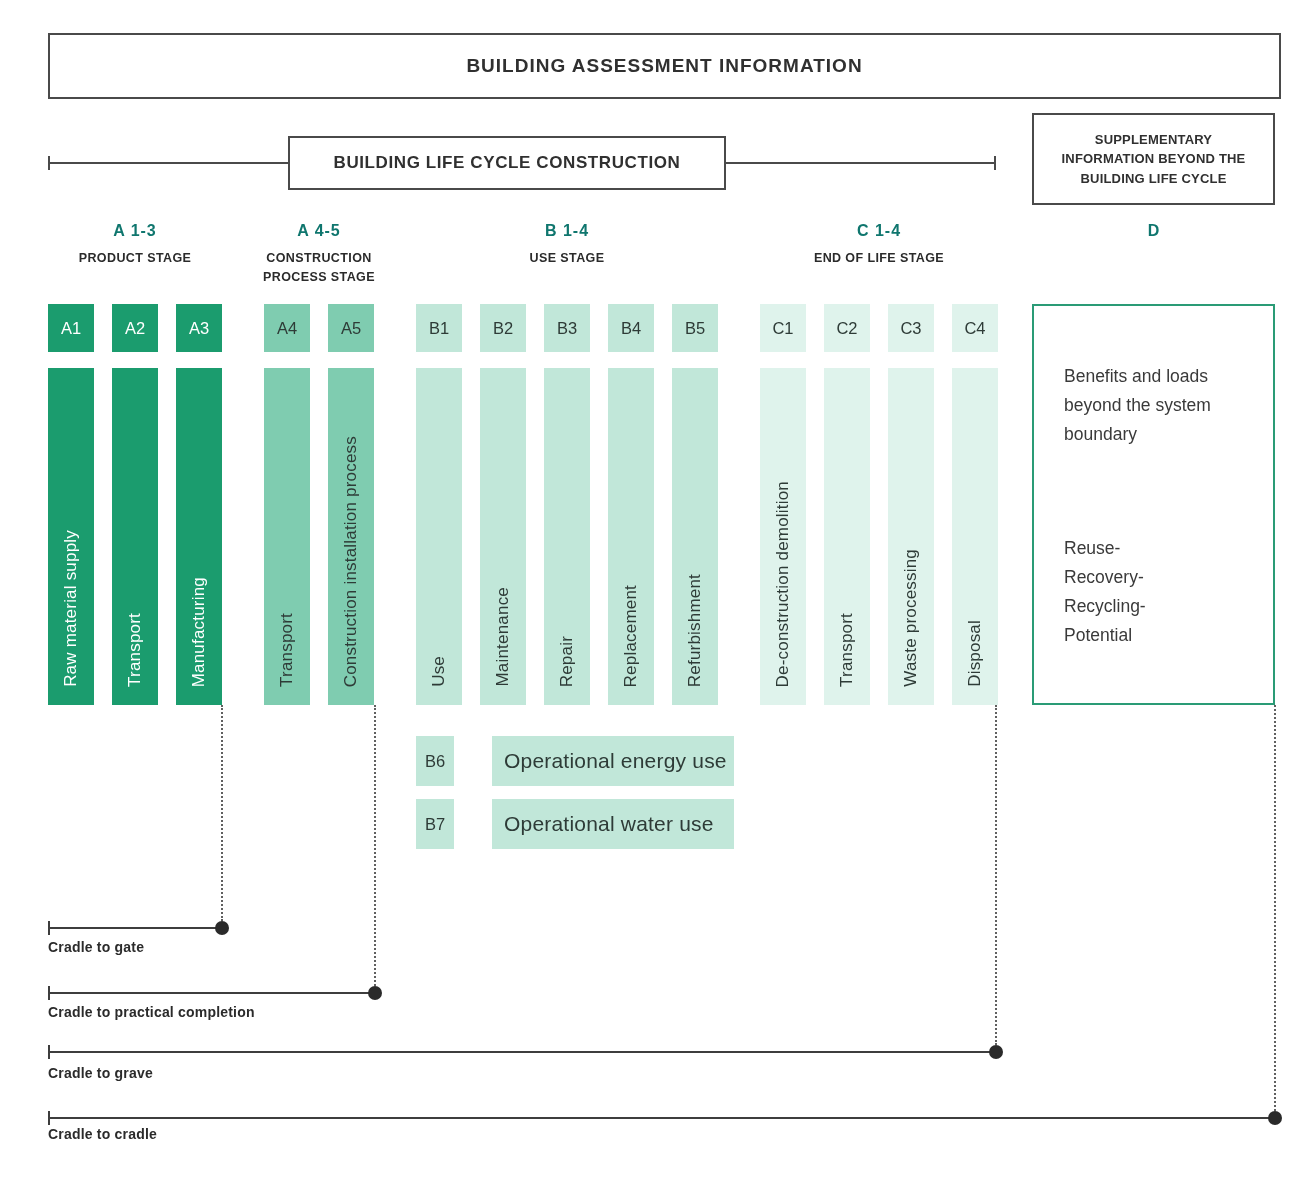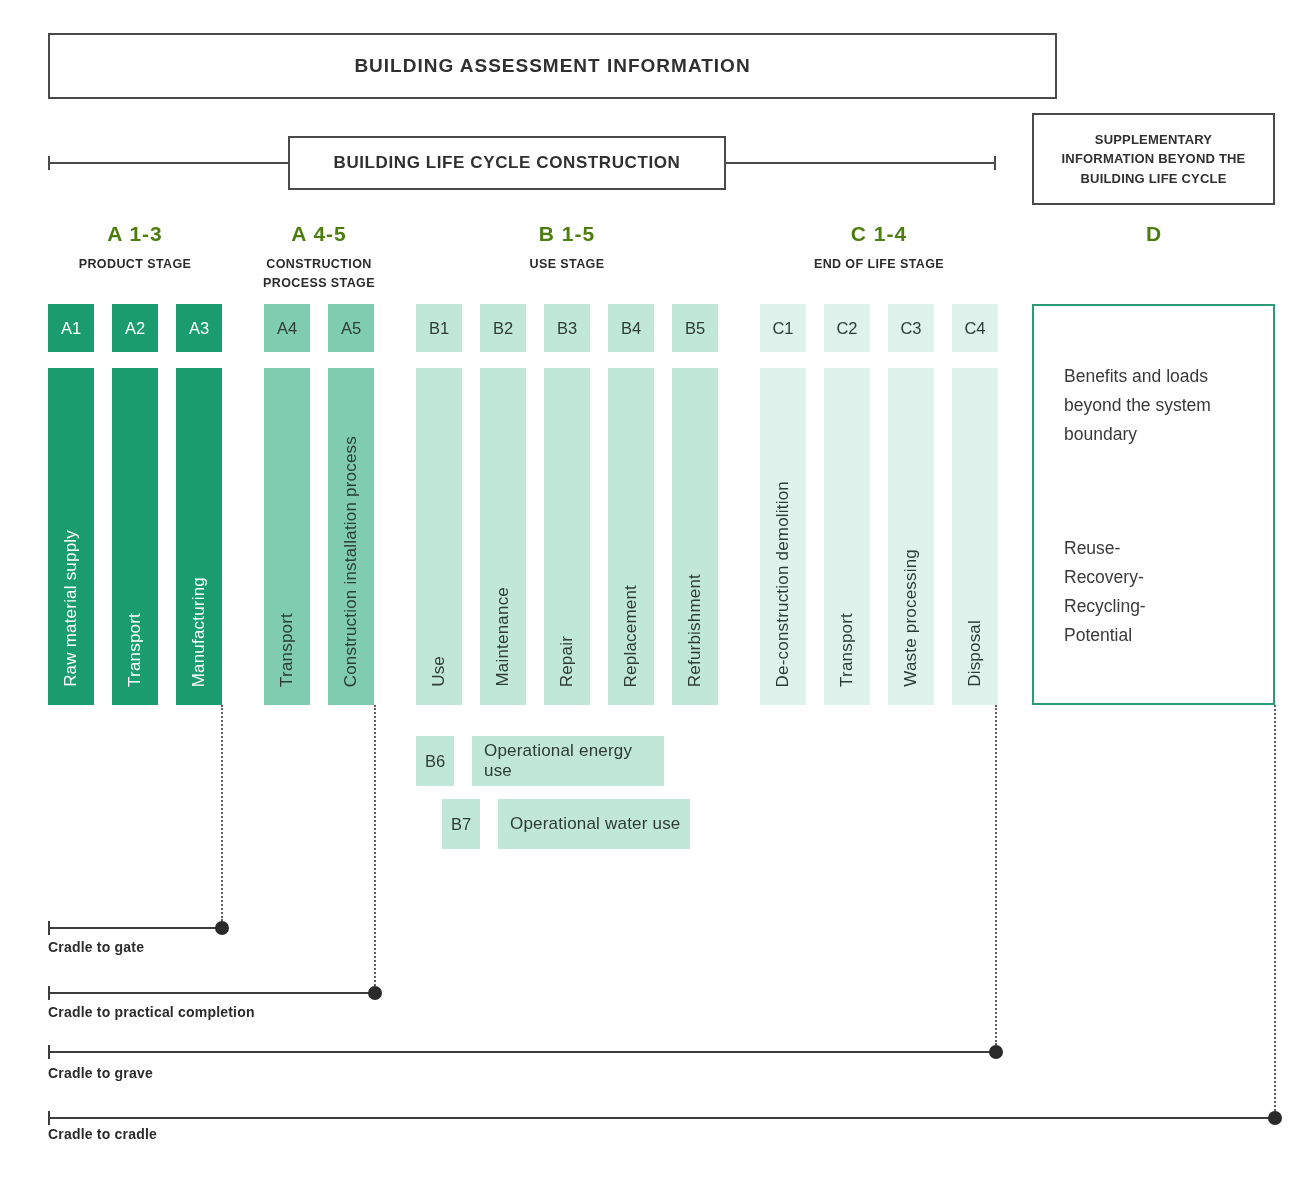--- a/index.html
+++ b/index.html
@@ -2,21 +2,21 @@
 <html style="--product: #1b9c6e; --construction: #7fccb0; --use_stage: #c1e7d9; --end_of_life: #dff3ec; --d_border: #2a9b76; --text_dark: #303030; --bar_text_dark: #2e3b37; --border_gray: #4a4a4a; --scope_line: #3d3d3d; --dot: #2a2a2a; --dash: #606060;"><head>
 <meta charset="utf-8">
 <style>
   * { margin:0; padding:0; box-sizing:border-box; }
   html,body { background:#ffffff; }
   body { font-family:"Liberation Sans","DejaVu Sans",sans-serif; color:var(--text_dark,#303030); }
   .canvas { position:relative; width:1299px; height:1188px; background:#fff; overflow:hidden; }
 
   
   .assessment-box {
-    position:absolute; left:48px; top:33px; width:1009px; height:66px;
+    position:absolute; left:48px; top:33px; width:1233px; height:66px;
     border:2px solid var(--border_gray,#4a4a4a);
     display:flex; align-items:center; justify-content:center;
     font-size:19px; font-weight:600; letter-spacing:1px; color:var(--text_dark,#303030);
   }
   .lc-line {
     position:absolute; left:48px; top:162px; width:948px; height:2px;
     background:var(--border_gray,#4a4a4a);
   }
   .lc-line::before, .lc-line::after {
     content:""; position:absolute; top:-6px; width:2px; height:14px;
@@ -33,21 +33,21 @@
   .supp-box {
     position:absolute; left:1032px; top:113px; width:243px; height:92px;
     border:2px solid var(--border_gray,#4a4a4a); background:#fff;
     display:flex; align-items:center; justify-content:center; text-align:center;
     font-size:13px; font-weight:700; line-height:1.5; letter-spacing:.2px;
     white-space:pre-line; color:var(--text_dark,#303030); padding:6px 6px;
   }
 
   
   .stage-head { position:absolute; top:222px; text-align:center; }
-  .stage-code { font-size:21px; font-weight:700; letter-spacing:1px; color:#4d7c0f; }
+  .stage-code { font-size:16px; font-weight:700; letter-spacing:1px; color:#0f766e; }
   .stage-name { margin-top:9px; font-size:12.5px; font-weight:700; letter-spacing:.4px;
                 line-height:1.55; white-space:pre-line; color:#2b2b2b; }
   .sh-a13 { left:48px;   width:174px; }
   .sh-a45 { left:254px;  width:130px; }
   .sh-b17 { left:492px;  width:150px; }
   .sh-c14 { left:804px;  width:150px; }
   .sh-d   { left:1104px; width:100px; }
 
   
   .col { position:absolute; top:304px; width:46px; }
@@ -84,26 +84,26 @@
     font-size:17.5px; line-height:1.65; color:#3a3a3a; white-space:pre-line;
   }
 
   
   .op-code {
     position:absolute; left:416px; width:38px; height:50px;
     background:var(--use_stage,#c1e7d9); color:var(--bar_text_dark,#2e3b37);
     display:flex; align-items:center; justify-content:center; font-size:16.5px; font-weight:500;
   }
   .op-label {
-    position:absolute; left:472px; width:192px; height:50px;
+    position:absolute; left:492px; width:242px; height:50px;
     background:var(--use_stage,#c1e7d9); color:var(--bar_text_dark,#2e3b37);
-    display:flex; align-items:center; font-size:17px; padding-left:12px; letter-spacing:.2px;
+    display:flex; align-items:center; font-size:21px; padding-left:12px; letter-spacing:.2px;
   }
   .row-b6 { top:736px; }
-  .row-b7 { top:799px;margin-left:26px; }
+  .row-b7 { top:799px; }
 
   
   .vdash { position:absolute; top:705px; width:0; border-left:2px dotted var(--dash,#606060); }
   .vd-a3 { left:221px;  height:216px; }
   .vd-a5 { left:374px;  height:281px; }
   .vd-c4 { left:995px;  height:340px; }
   .vd-d  { left:1274px; height:406px; }
 
   
   .scope-label {
@@ -148,21 +148,21 @@
   <div class="stage-head sh-a13">
     <div class="stage-code">A 1-3</div>
     <div class="stage-name">PRODUCT STAGE</div>
   </div>
   <div class="stage-head sh-a45">
     <div class="stage-code">A 4-5</div>
     <div class="stage-name">CONSTRUCTION
 PROCESS STAGE</div>
   </div>
   <div class="stage-head sh-b17">
-    <div class="stage-code">B 1-5</div>
+    <div class="stage-code">B 1-4</div>
     <div class="stage-name">USE STAGE</div>
   </div>
   <div class="stage-head sh-c14">
     <div class="stage-code">C 1-4</div>
     <div class="stage-name">END OF LIFE STAGE</div>
   </div>
   <div class="stage-head sh-d">
     <div class="stage-code">D</div>
   </div>
 

